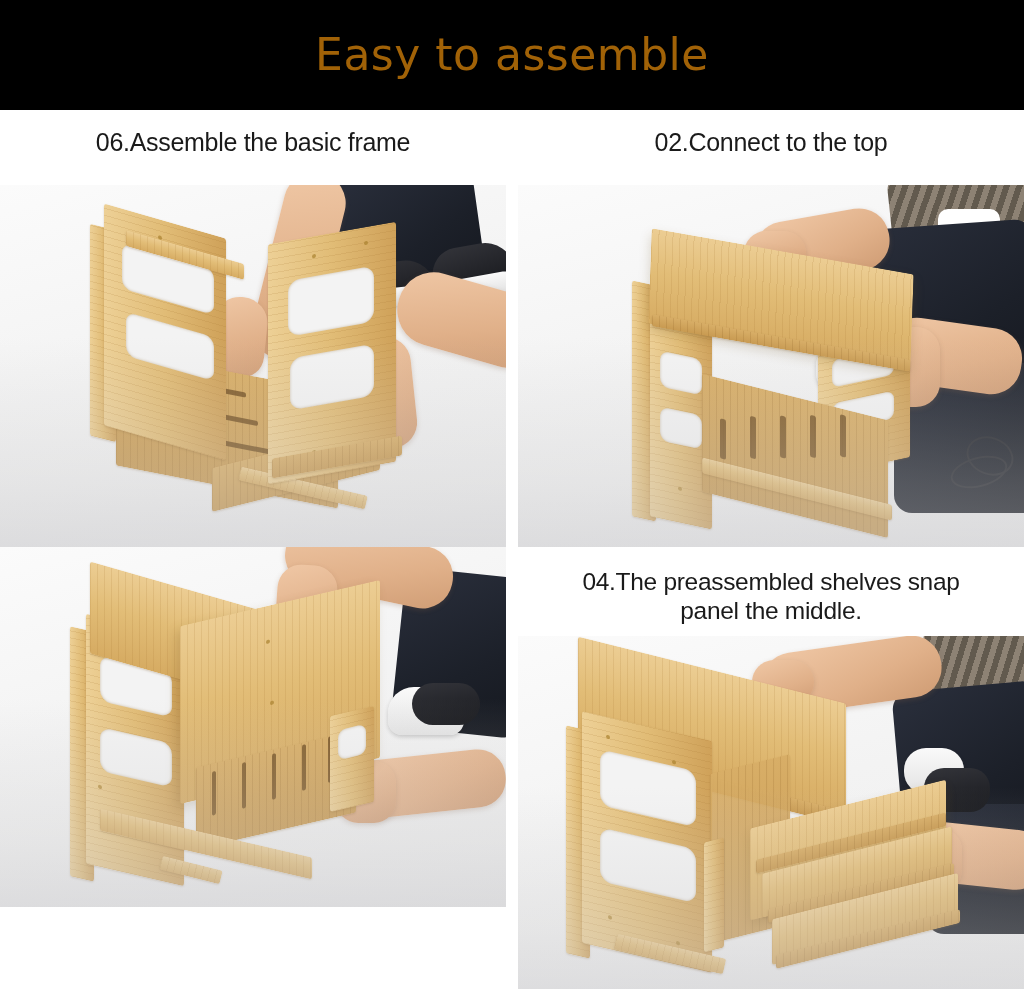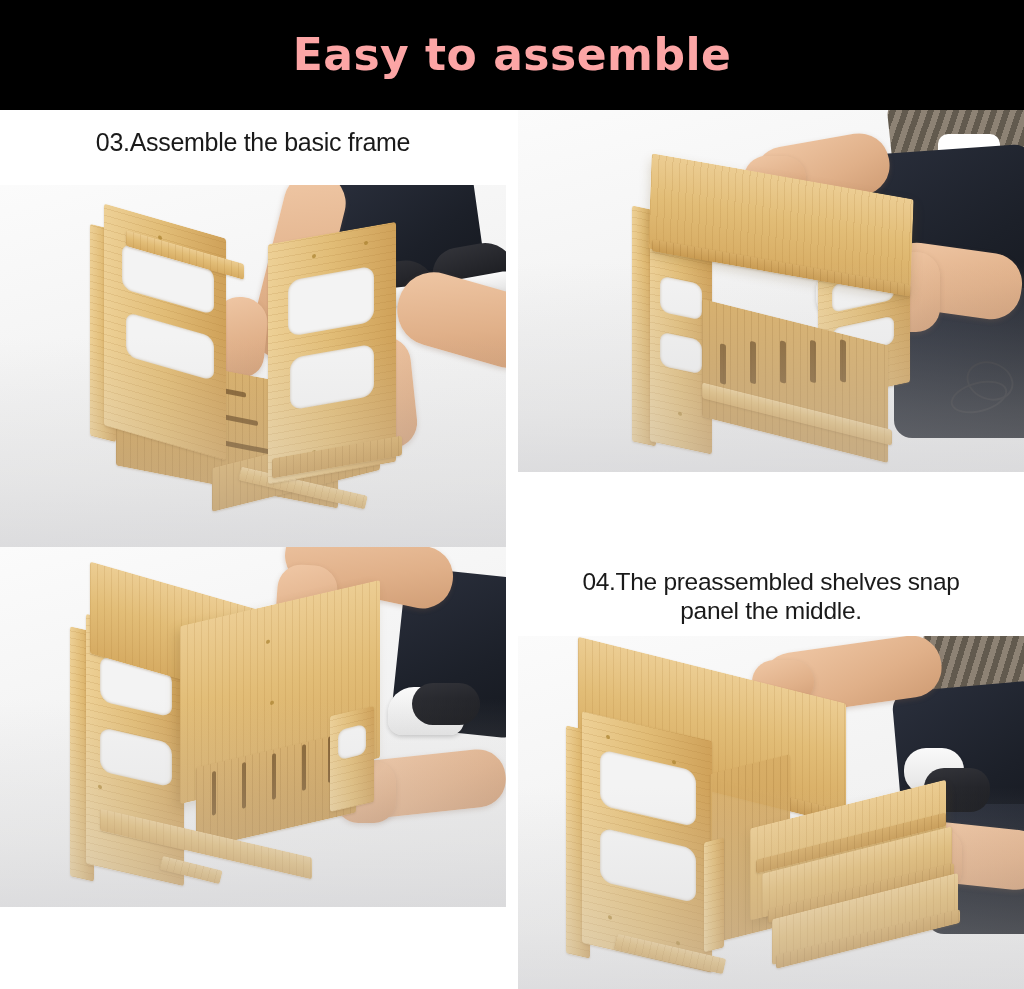--- a/index.html
+++ b/index.html
@@ -11,23 +11,23 @@
   }
   .page{position:relative;width:1024px;height:989px;background:#fff;}
 
   
   .banner{
     position:absolute;left:0;top:0;width:1024px;height:110px;
     background:#000000;
     display:flex;align-items:center;justify-content:center;
   }
   .banner-title{
-    color:#fca5a5;
+    color:#a16207;
     font-family:"DejaVu Sans", sans-serif;
-    font-size:44px;font-weight:bold;
+    font-size:44px;font-weight:normal;
     letter-spacing:0.5px;
     line-height:1;
   }
 
   
   .steps{
     position:absolute;left:0;top:110px;width:1024px;height:879px;
   }
   .step{position:absolute;}
   .step-1{left:0px;  top:0px;  width:506px;height:437px;}
@@ -113,21 +113,21 @@
 
 <div class="page">
 
   <div class="banner">
     <div class="banner-title">Easy to assemble</div>
   </div>
 
   <div class="steps">
 
     <div class="step step-1">
-      <div class="caption">03.Assemble the basic frame</div>
+      <div class="caption">06.Assemble the basic frame</div>
       <div class="photo">
 
         <div class="jeans" style="left:330px;top:-10px;width:150px;height:120px;transform:rotate(-8deg);"></div>
         <div class="shoe-black" style="left:330px;top:78px;width:105px;height:42px;transform:rotate(-6deg);"></div>
         <div class="shoe-white" style="left:326px;top:104px;width:112px;height:18px;transform:rotate(-6deg);"></div>
         <div class="shoe-black" style="left:432px;top:60px;width:82px;height:46px;transform:rotate(-10deg);"></div>
         <div class="shoe-white" style="left:428px;top:92px;width:90px;height:20px;transform:rotate(-10deg);"></div>
 
         <div class="skin" style="left:268px;top:-14px;width:62px;height:190px;transform:rotate(14deg);border-radius:30px;"></div>
         <div class="skin" style="left:396px;top:98px;width:150px;height:74px;transform:rotate(16deg);border-radius:36px;"></div>
@@ -155,20 +155,21 @@
           <div class="cutout" style="left:22px;top:118px;width:84px;height:52px;border-radius:12px;"></div>
           <div class="peg" style="left:44px;top:18px;"></div>
           <div class="peg" style="left:96px;top:14px;"></div>
           <div class="peg" style="left:44px;top:214px;"></div>
         </div>
         <div class="bamboo dark" style="left:272px;top:262px;width:130px;height:20px;transform:skewY(-10deg);"></div>
       </div>
     </div>
 
     <div class="step step-2">
+      <div class="caption">02.Connect to the top</div>
       <div class="photo">
 
         <div class="sweater" style="left:374px;top:-16px;width:150px;height:120px;transform:rotate(-6deg);"></div>
         <div class="sock" style="left:420px;top:24px;width:62px;height:54px;"></div>
         <div class="jeans" style="left:330px;top:40px;width:190px;height:180px;transform:rotate(-4deg);"></div>
         <div class="jeans" style="left:376px;top:178px;width:146px;height:150px;"></div>
         <div class="shoe-white" style="left:298px;top:160px;width:52px;height:48px;border-radius:20px;"></div>
         <div class="shoe-black" style="left:318px;top:150px;width:48px;height:46px;border-radius:18px;"></div>
         <div class="cable" style="left:448px;top:252px;width:44px;height:34px;transform:rotate(20deg);"></div>
         <div class="cable" style="left:432px;top:272px;width:54px;height:26px;transform:rotate(-15deg);"></div>

